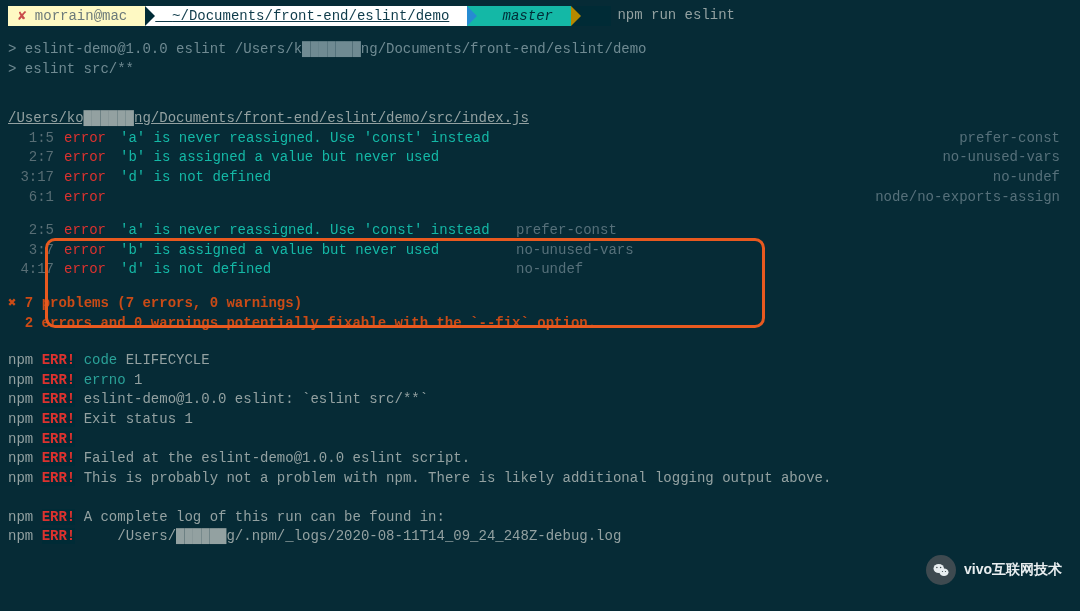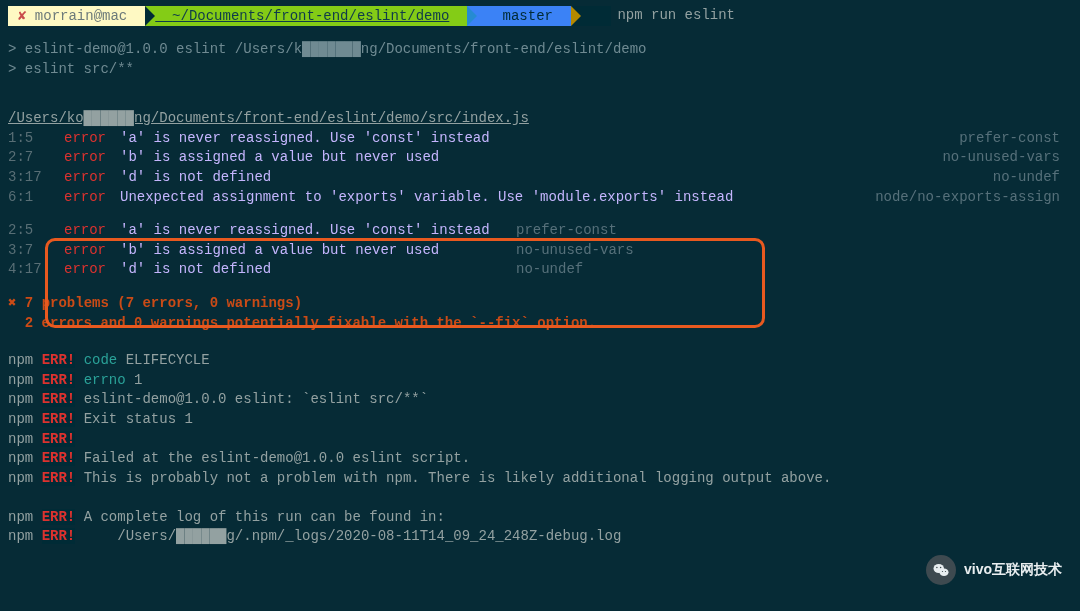--- a/index.html
+++ b/index.html
@@ -26,34 +26,35 @@
     height: 20px;
     line-height: 16px;
   }
   .prompt .seg.first {
     background: #fef9c3;
     color: #c94c4c;
   }
   .prompt .seg.first .x { color: #c94c4c; }
   .prompt .seg.first .user { color: #6c7a7a; }
   .prompt .seg.path {
-    background: #84cc16;
+    background: #ffffff;
     color: #0f3b4a;
   }
   .prompt .seg.path::before {
     content: "";
     position: absolute;
     left: 0; top: 0;
     border-top: 10px solid transparent;
     border-bottom: 10px solid transparent;
     border-left: 10px solid #002b36;
   }
   .prompt .seg.branch {
-    background: #3b82f6;
+    background: #14b8a6;
     color: #002b36;
+    font-style: italic;
   }
   .prompt .seg.branch::before {
     content: "";
     position: absolute;
     left: 0; top: 0;
     border-top: 10px solid transparent;
     border-bottom: 10px solid transparent;
     border-left: 10px solid #268bd2;
   }
   .prompt .seg.end {
@@ -72,23 +73,23 @@
   .prompt .cmd { color: #93a1a1; padding-left: 6px; }
 
   .line { white-space: pre; }
   .gray { color: #6f8a92; }
   .red { color: #dc322f; }
   .cyan { color: #2aa198; }
   .orange { color: #cb4b16; font-weight: bold;}
   .path { color: #93a1a1; text-decoration: underline; }
 
   .err-row { display: flex; }
-  .err-loc { width: 46px; text-align: left; color: #586e75; }
+  .err-loc { width: 46px; text-align: right; color: #586e75; }
   .err-label { width: 60px; padding-left: 10px; }
-  .err-msg  { flex: 0 0 auto; padding-left: 6px; color:#c4b5fd; }
+  .err-msg  { flex: 0 0 auto; padding-left: 6px; color:#14b8a6; }
   .err-rule { margin-left: auto; padding-right: 12px; color:#56707a; }
 
   .second-block .err-rule { margin-left: 12px; padding-right: 0; }
 
   .highlight-box {
     position: absolute;
     left: 45px;
     top: 238px;
     width: 720px;
     height: 90px;
@@ -163,21 +164,20 @@
 </div>
 <div class="err-row">
   <span class="err-loc">3:17</span>
   <span class="err-label red">error</span>
   <span class="err-msg">'d' is not defined</span>
   <span class="err-rule">no-undef</span>
 </div>
 <div class="err-row">
   <span class="err-loc">6:1</span>
   <span class="err-label red">error</span>
-  <span class="err-msg">Unexpected assignment to 'exports' variable. Use 'module.exports' instead</span>
   <span class="err-rule">node/no-exports-assign</span>
 </div>
 
 <div style="height:14px;"></div>
 
 <div class="second-block">
 <div class="err-row">
   <span class="err-loc">2:5</span>
   <span class="err-label red">error</span>
   <span class="err-msg" style="width:390px;">'a' is never reassigned. Use 'const' instead</span>

